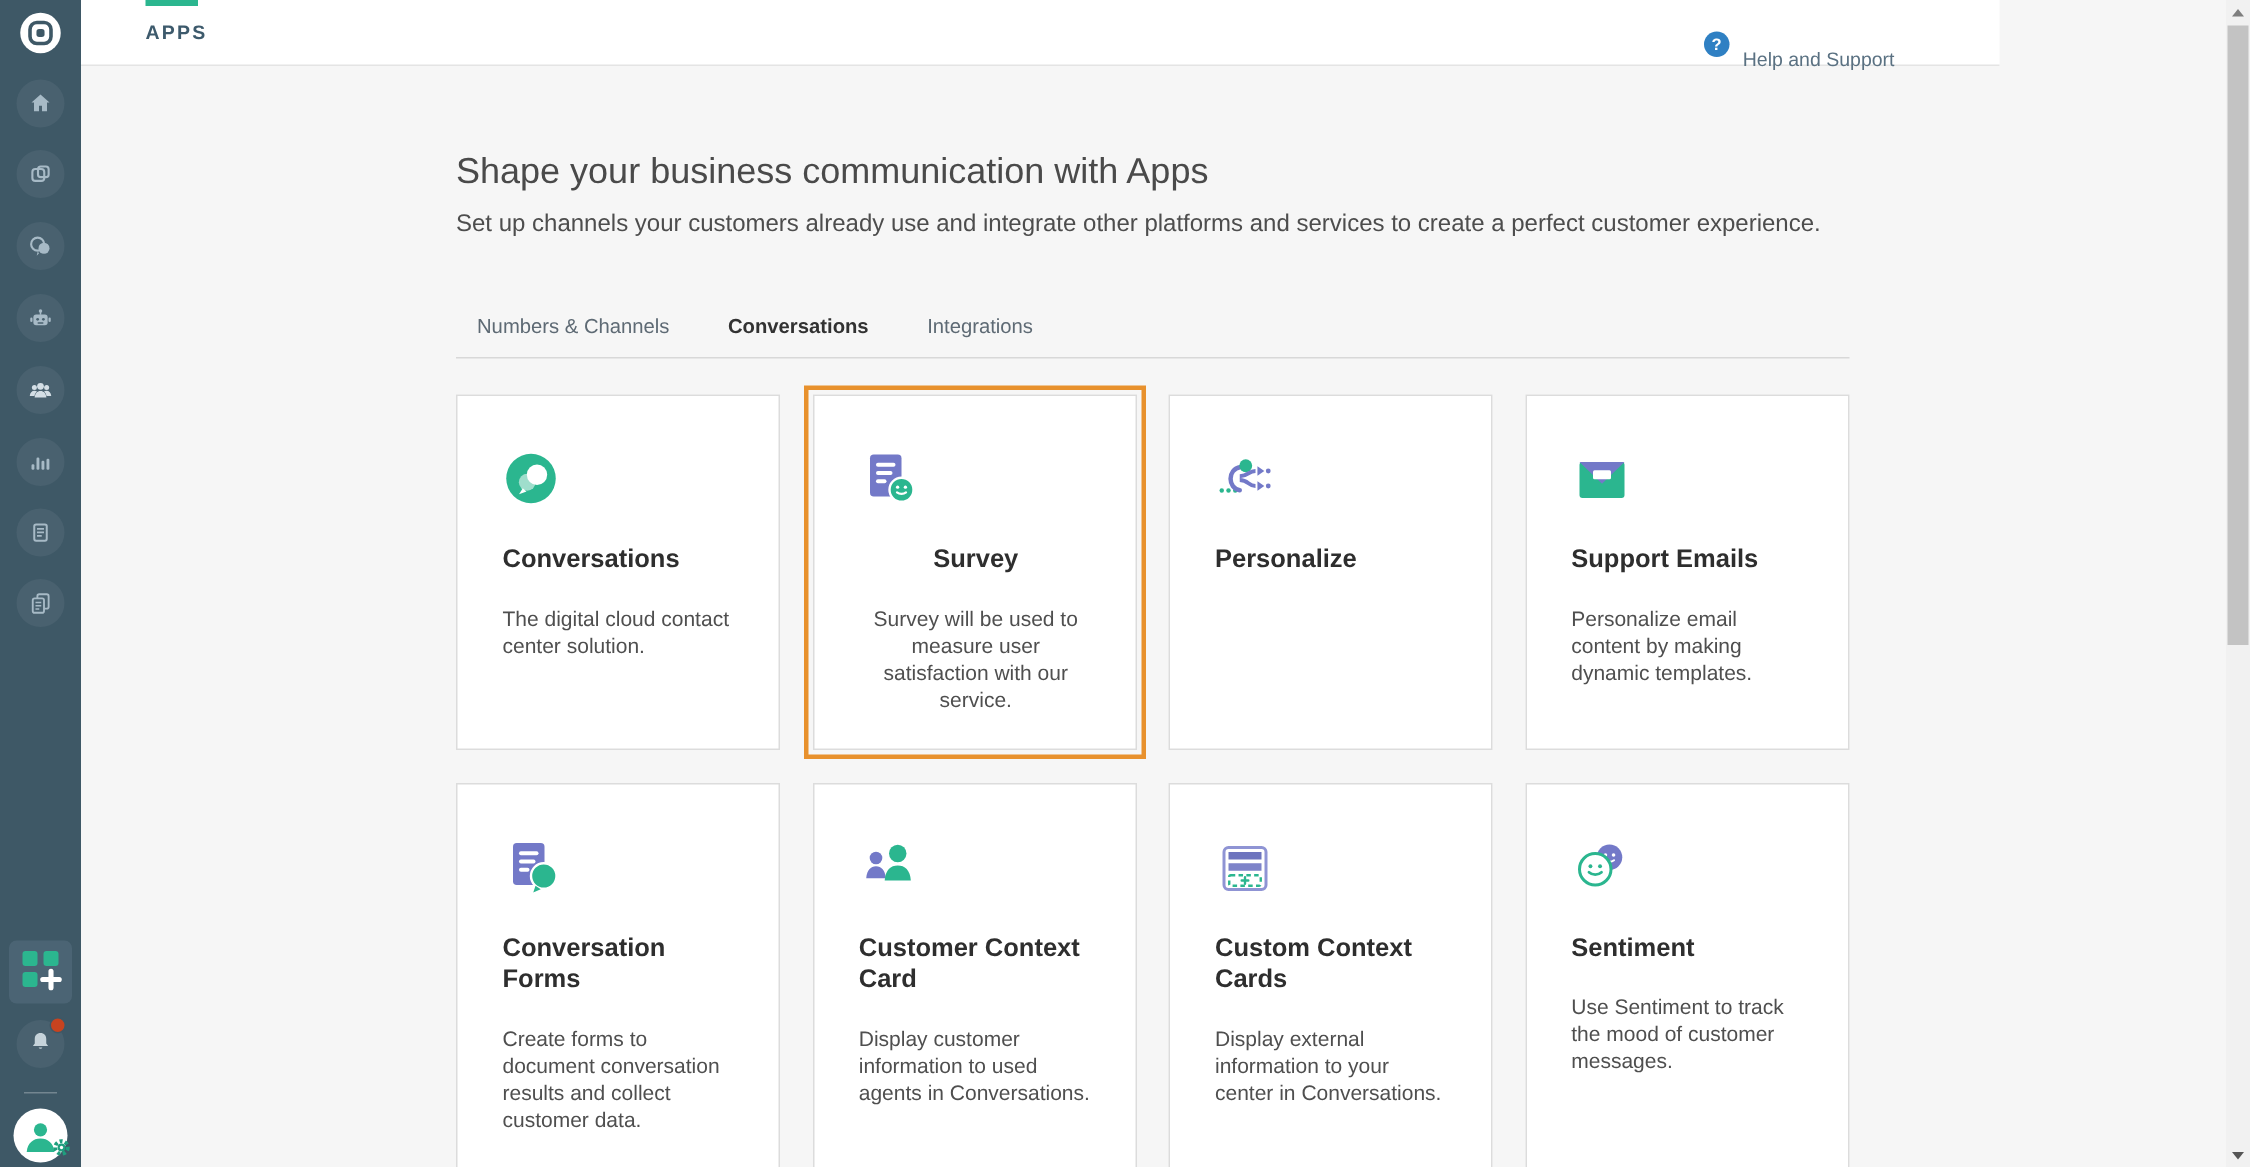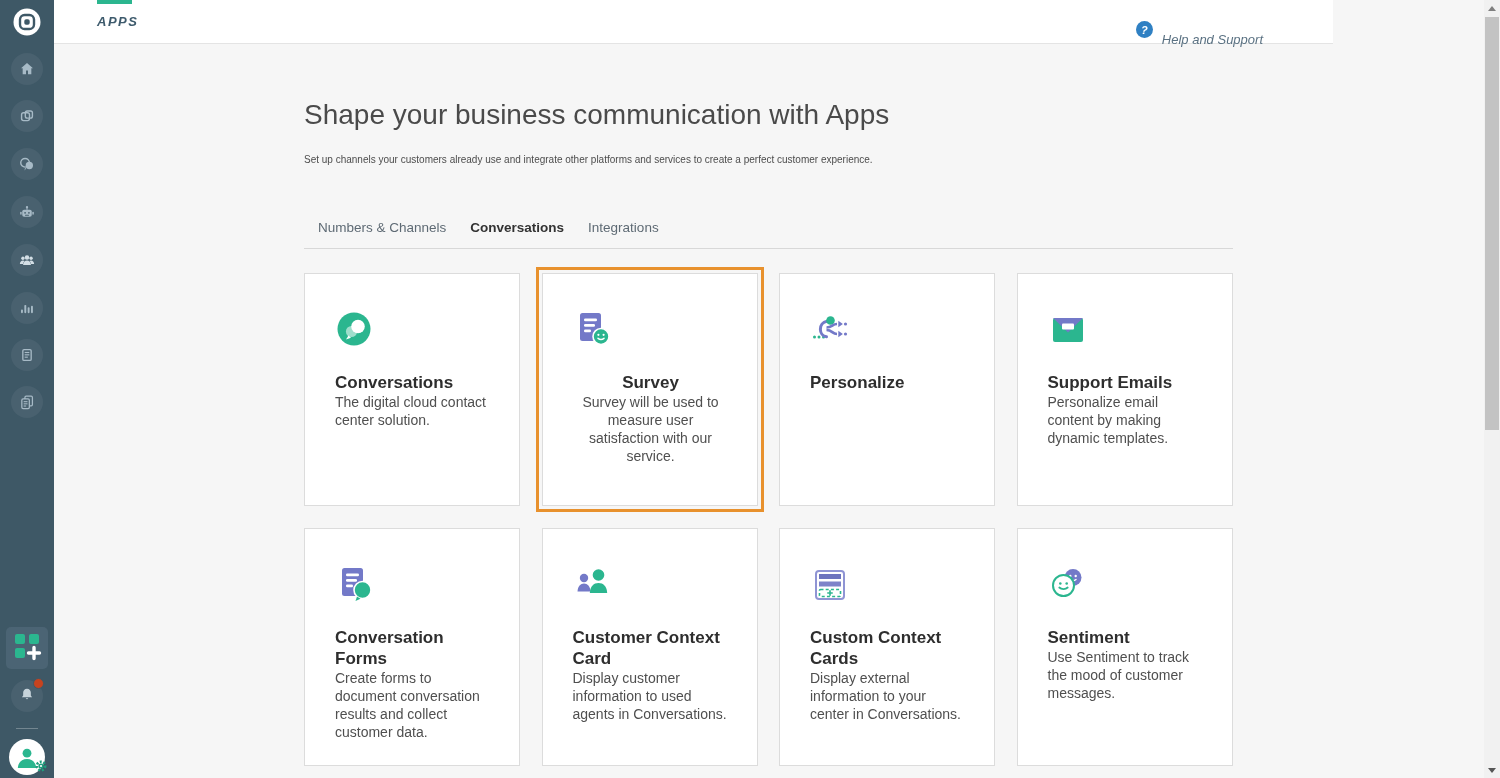--- a/index.html
+++ b/index.html
@@ -22,54 +22,54 @@
     display:flex;align-items:center;justify-content:center;cursor:pointer;}
   .bell-dot{position:absolute;right:-1px;top:-2px;width:11px;height:11px;border-radius:50%;
     background:var(--notification-red);border:1px solid var(--sidebar-bg);}
   .sidebar-divider{position:absolute;left:16px;top:728px;width:22px;height:1px;background:rgba(255,255,255,.28);}
   .avatar-btn{position:absolute;left:9px;top:739px;width:36px;height:36px;border-radius:50%;background:#fff;
     display:flex;align-items:center;justify-content:center;cursor:pointer;}
   .avatar-gear{position:absolute;right:-3px;bottom:-2px;}
 
   
   .topbar{position:absolute;left:54px;top:0;width:1279px;height:44px;background:#fff;
-    border-bottom:1px solid #e4e4e4;z-index:4;font-style:italic;}
+    border-bottom:1px solid #e4e4e4;z-index:4;}
   .topbar-indicator{position:absolute;left:43px;top:0;width:35px;height:4px;background:var(--accent-green);}
   .topbar-title{position:absolute;left:43px;top:14px;font-size:13px;font-weight:bold;
     letter-spacing:1.5px;color:#3d5a6c;cursor:default;}
   .help{position:absolute;right:70px;top:12px;display:flex;align-items:center;gap:9px;cursor:pointer;}
   .help-circle{width:17px;height:17px;border-radius:50%;background:var(--help-blue);color:#fff;
     font-size:11px;font-weight:bold;display:flex;align-items:center;justify-content:center;}
   .help-label{font-size:13px;color:#5a7182;margin-top:20px;}
 
   
   .scrollbar{position:absolute;right:0;top:0;width:16px;height:778px;background:#f1f1f1;z-index:6;}
   .sb-arrow{position:absolute;left:0;width:16px;height:16px;display:flex;align-items:center;justify-content:center;cursor:pointer;}
   .sb-up{top:0;} .sb-down{bottom:0;}
   .tri-up{width:0;height:0;border-left:4px solid transparent;border-right:4px solid transparent;border-bottom:5px solid #7f7f7f;}
   .tri-down{width:0;height:0;border-left:4px solid transparent;border-right:4px solid transparent;border-top:5px solid #555;}
   .sb-thumb{position:absolute;left:1px;top:17px;width:14px;height:413px;background:#c3c3c3;cursor:pointer;}
 
   
   .main{position:absolute;left:54px;top:45px;width:1430px;height:733px;background:#f6f6f6;overflow:hidden;}
   .content{padding:56px 0 0 250px;width:1178px;}
-  .page-title{font-size:28px;font-weight:400;color:#4a4a4a;line-height:28px;}
-  .page-subtitle{margin-top:22px;font-size:10px;color:#4d4d4d;line-height:17px;}
+  .page-title{font-size:24px;font-weight:400;color:#4a4a4a;line-height:28px;}
+  .page-subtitle{margin-top:12px;font-size:16px;color:#4d4d4d;line-height:17px;}
 
   .tabs{margin-top:52px;width:929px;border-bottom:1px solid #d8d8d8;padding:0 0 13px 14px;
-    display:flex;gap:24px;}
+    display:flex;gap:39px;}
   .tab{font-size:13.5px;color:#5e6a74;cursor:pointer;}
   .tab.active{font-weight:bold;color:#323232;}
 
   .cards{margin-top:24px;display:grid;grid-template-columns:repeat(4,216px);gap:22px 21.5px;}
   .card{background:#fff;border:1px solid #dcdcdc;min-height:233px;padding:36px 28px 24px 30px;cursor:pointer;}
   .card.highlighted{outline:3px solid var(--highlight-orange);outline-offset:3px;text-align:center;}
   .card-icon{display:block;width:40px;height:40px;}
   .card-title{margin-top:22px;font-size:17px;font-weight:bold;color:#2e2e2e;line-height:21px;}
-  .card-desc{margin-top:0;font-size:14px;color:#4f4f4f;line-height:18px;}
+  .card-desc{margin-top:20px;font-size:14px;color:#4f4f4f;line-height:18px;}
 </style>
 </head>
 <body>
 
 <div class="app">
 
   <div class="sidebar">
     <div class="logo">
       <svg width="28" height="28" viewBox="0 0 28 28">
         <circle cx="14" cy="14" r="13.5" fill="#fff"></circle>

